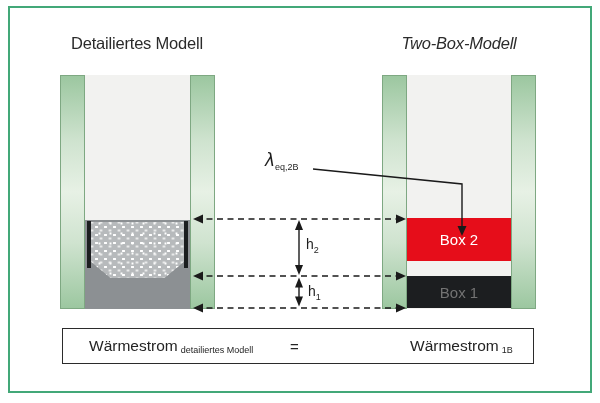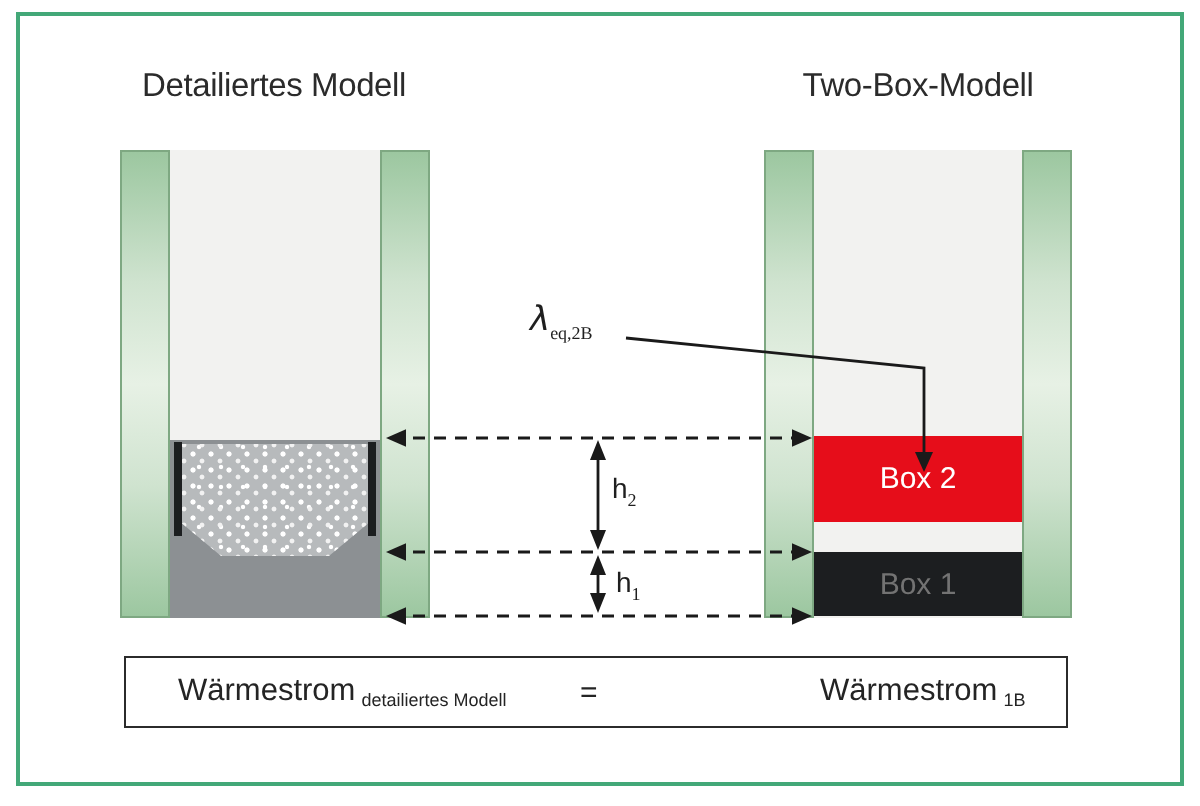--- a/index.html
+++ b/index.html
@@ -9,21 +9,21 @@
   }
   .frame{
     position:absolute;left:8px;top:6px;width:584px;height:387px;
     border:2px solid var(--frame_green,#43a878);box-sizing:border-box;
   }
   .title{
     position:absolute;top:34px;width:200px;text-align:center;
     font-size:16.5px;letter-spacing:-0.2px;color:#2b2b2b;
   }
   .title.left{left:37px;}
-  .title.right{left:359px;}
+  .title.right{left:359px;font-style:italic;}
   .pane{
     position:absolute;top:75px;width:25px;height:234px;box-sizing:border-box;
     border:1px solid var(--pane_border,#7ea882);
     background:linear-gradient(to bottom,
       var(--pane_green_dark,#9cc7a0) 0%,
       #cfe3cf 28%,
       var(--pane_green_light,#e7f1e5) 50%,
       #cfe3cf 72%,
       var(--pane_green_dark,#9cc7a0) 100%);
   }
@@ -56,21 +56,21 @@
   }
   .box1{
     position:absolute;left:407px;top:276px;width:104px;height:32px;
     background:var(--box1_black,#1c1e20);display:flex;align-items:center;justify-content:center;
     color:#737373;font-size:15px;
   }
   svg.overlay{position:absolute;left:0;top:0;z-index:5;pointer-events:none;}
   .ln{stroke:var(--line_black,#1a1a1a);fill:none;}
   .hd{fill:var(--line_black,#1a1a1a);stroke:none;}
   .dim-label{position:absolute;z-index:6;font-size:14px;color:#1f1f1f;text-align:center;}
-  .dim-label sub,.lambda sub{font-size:9px;font-family:Liberation Serif, serif;}
+  .dim-label sub,.lambda sub{font-size:9px;}
   .lambda{position:absolute;left:265px;top:150px;z-index:6;font-size:17px;color:#1f1f1f;}
   .lambda .lam{font-style:italic;font-family:"DejaVu Sans",sans-serif;}
   .eq-box{
     position:absolute;left:62px;top:328px;width:472px;height:36px;box-sizing:border-box;
     border:1.5px solid #2b2b2b;background:#ffffff;z-index:6;
   }
   .eq-part{position:absolute;top:0;height:100%;display:flex;align-items:center;}
   .eq-part .main{font-size:15.5px;color:#242424;}
   .eq-part .sub{font-size:9px;color:#242424;transform:translateY(4px);margin-left:3px;white-space:nowrap;}
   .eq-left{left:26px;}

